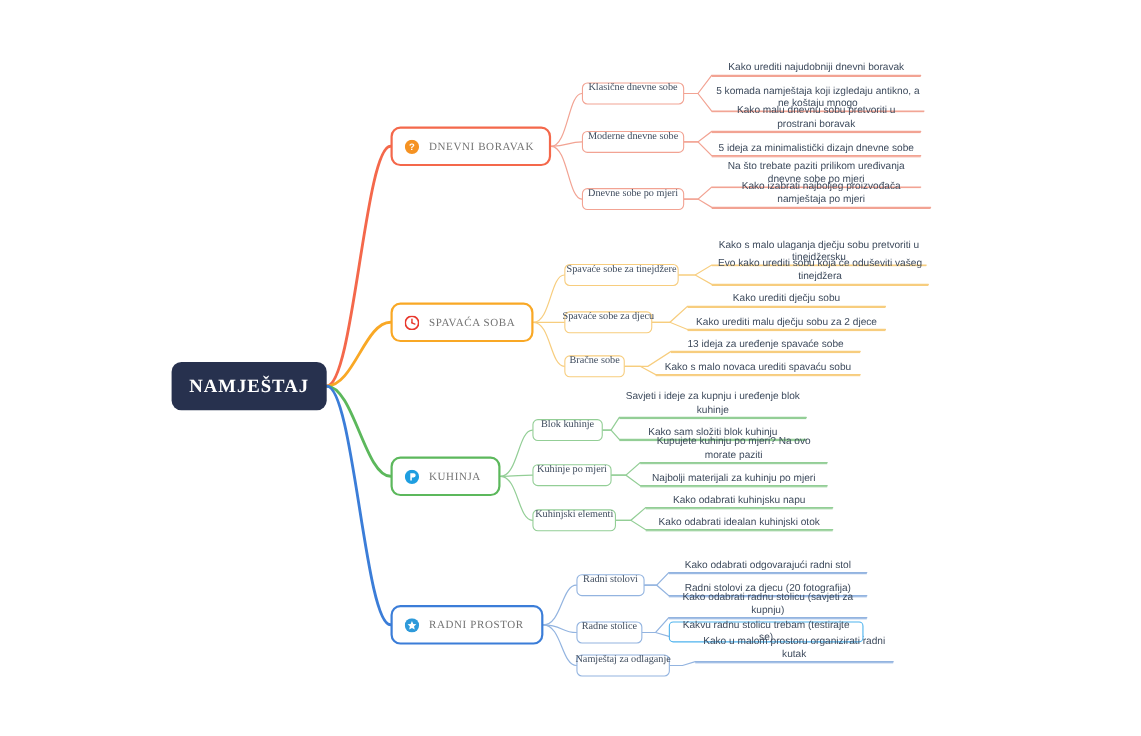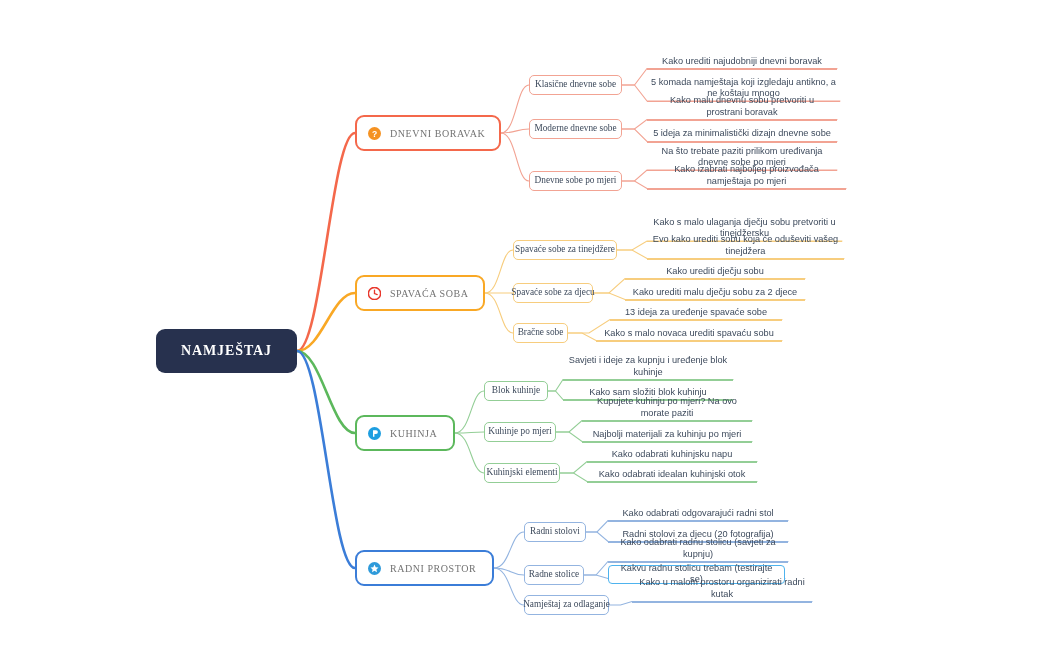--- a/index.html
+++ b/index.html
@@ -27,21 +27,21 @@
     left: 156px; top: 329px;
     width: 141px; height: 44px;
     background: #27314e;
     border-radius: 9px;
     display: flex; align-items: center; justify-content: center;
     z-index: 6;
   }
   .root-node .label {
     color: #ffffff;
     font-weight: bold;
-    font-size: 14px;
+    font-size: 17px;
     letter-spacing: 0.9px;
     font-family: "Liberation Serif", serif;
     white-space: nowrap;
   }
 
   
   .l1 {
     position: absolute;
     height: 36px;
     background: #ffffff;
@@ -69,21 +69,21 @@
   }
   .ico svg { display: block; width: 13px; height: 13px; }
 
   
   .l2 {
     position: absolute;
     height: 20px;
     background: #ffffff;
     border-radius: 5px;
     border: 1px solid #cccccc;
-    display: flex; align-items: center; justify-content: center;
+    display: flex; align-items: flex-start; justify-content: center;
     padding: 0 6px;
     z-index: 5;
   }
   .l2 span {
     font-size: 9.3px;
     color: #3d4a5c;
     white-space: nowrap;
     line-height: 1;
     font-family: "Liberation Serif", serif;
   }
@@ -214,21 +214,21 @@
       </div>
       <div class="l3" style="left: 647px; top: 76px; width: 193px; height: 26px; border-bottom-color: rgb(242, 163, 147);">
         <span>5 komada namještaja koji izgledaju antikno, a ne koštaju mnogo</span>
       </div>
       <div class="l2" style="left: 529px; top: 119px; width: 93px; border-color: rgb(242, 163, 147);">
         <span>Moderne dnevne sobe</span>
       </div>
       <div class="l3" style="left: 647px; top: 106px; width: 190px; height: 14.5px; border-bottom-color: rgb(242, 163, 147);">
         <span>Kako malu dnevnu sobu pretvoriti u prostrani boravak</span>
       </div>
-      <div class="l3" style="left: 647px; top: 128px; width: 190px; height: 14.5px; border-bottom-color: rgb(242, 163, 147); align-items: center;">
+      <div class="l3" style="left: 647px; top: 128px; width: 190px; height: 14.5px; border-bottom-color: rgb(242, 163, 147);">
         <span>5 ideja za minimalistički dizajn dnevne sobe</span>
       </div>
       <div class="l2" style="left: 529px; top: 171px; width: 93px; border-color: rgb(242, 163, 147);">
         <span>Dnevne sobe po mjeri</span>
       </div>
       <div class="l3" style="left: 647px; top: 145px; width: 190px; height: 26px; border-bottom-color: rgb(242, 163, 147);">
         <span>Na što trebate paziti prilikom uređivanja dnevne sobe po mjeri</span>
       </div>
       <div class="l3" style="left: 647px; top: 175px; width: 199px; height: 14.5px; border-bottom-color: rgb(242, 163, 147);">
         <span>Kako izabrati najboljeg proizvođača namještaja po mjeri</span>

